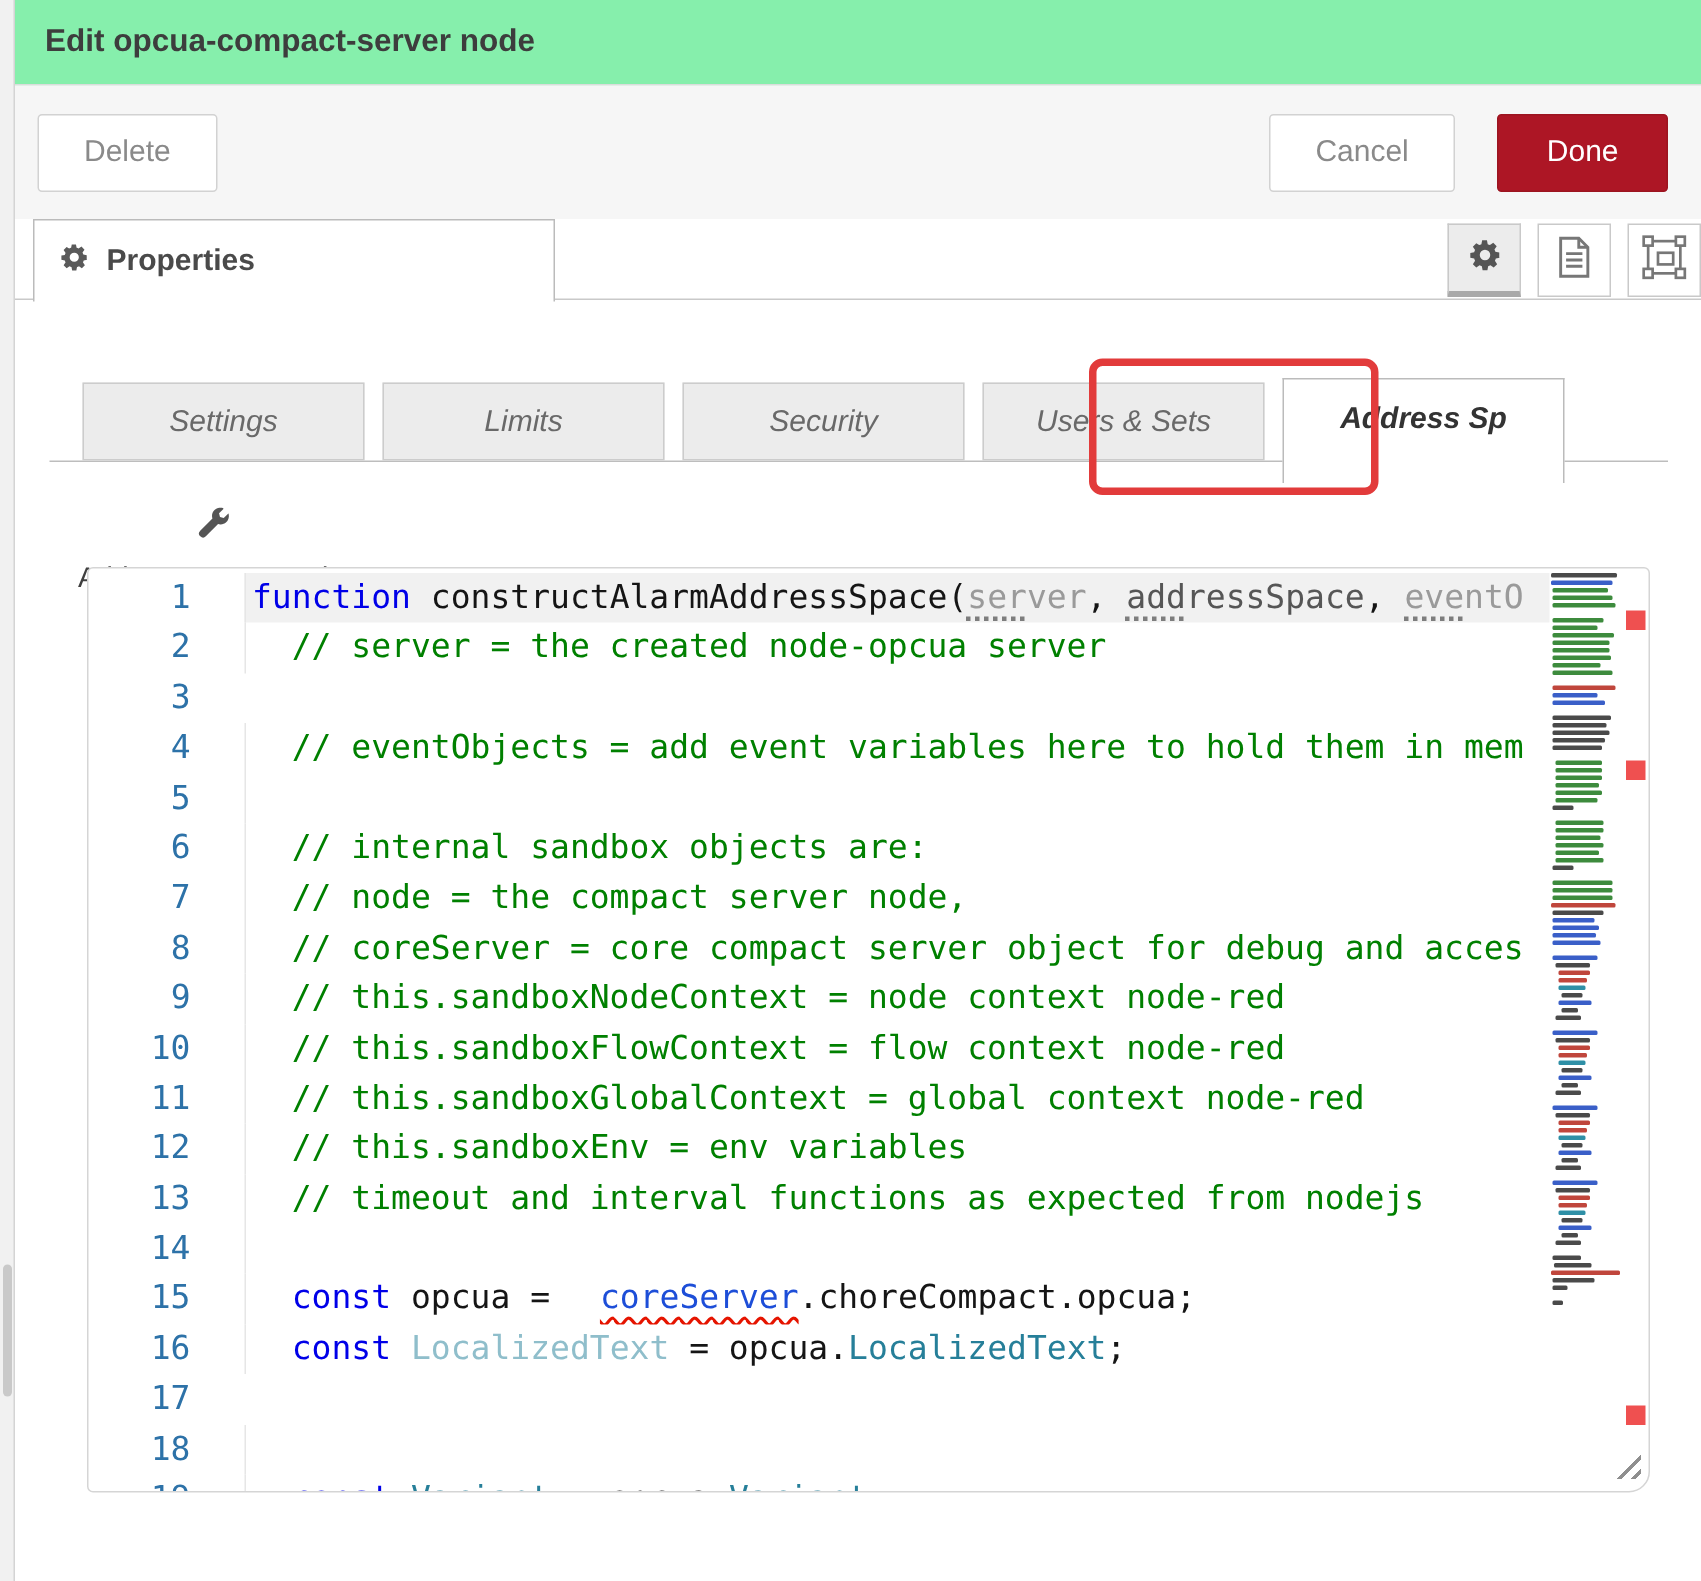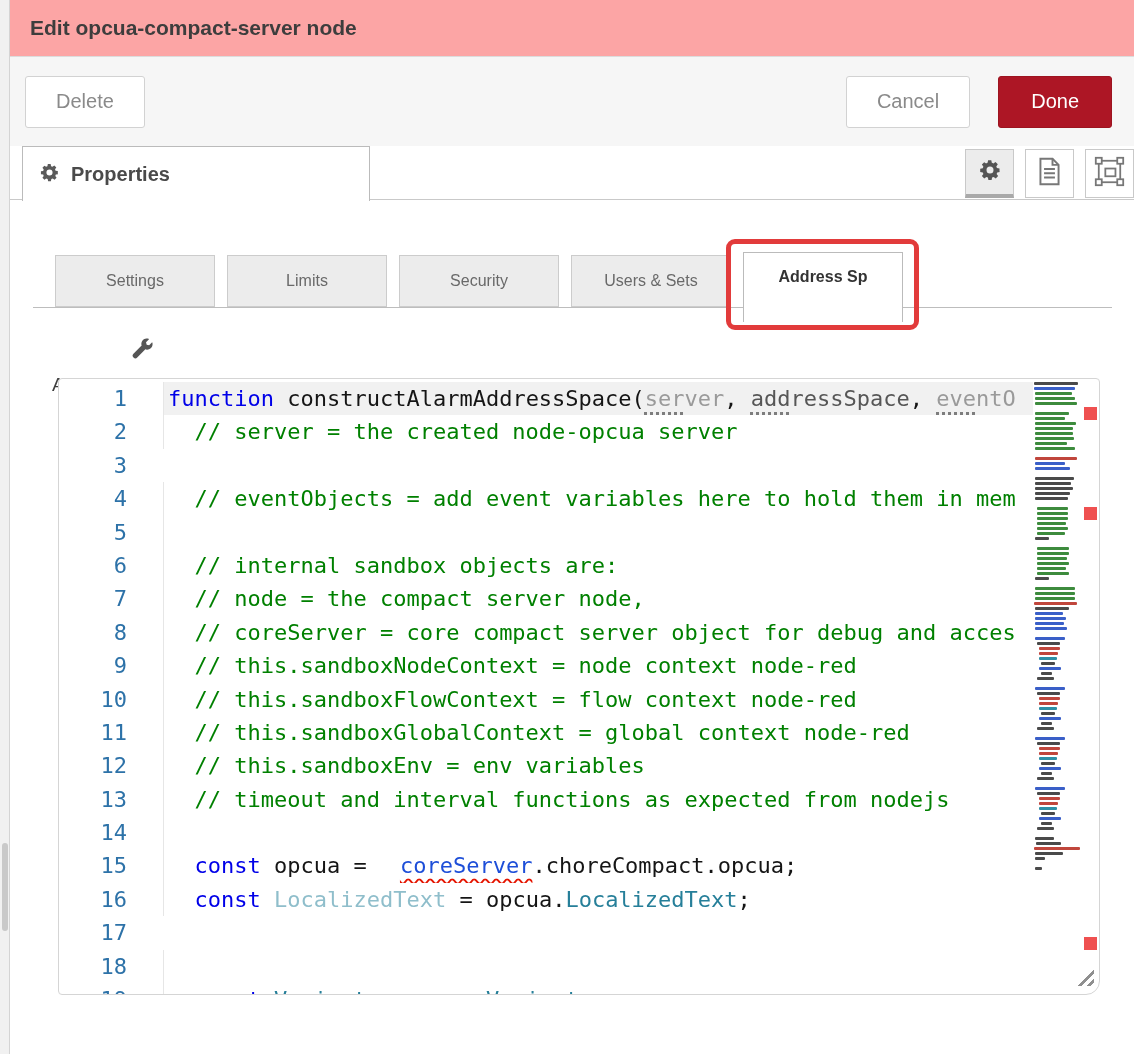--- a/index.html
+++ b/index.html
@@ -4,44 +4,44 @@
 <style>
   html,body{margin:0;padding:0;}
   body{width:1134px;height:1054px;position:relative;overflow:hidden;background:#fff;
        font-family:"Liberation Sans",sans-serif;}
   
   .left-strip{position:absolute;left:0;top:0;width:10px;height:1054px;background:#f1f1f1;
               border-right:1px solid #d4d4d4;box-sizing:border-box;}
   .left-thumb{position:absolute;left:2px;top:843px;width:6px;height:88px;background:#c9c9c9;border-radius:3px;}
   
   .dialog{position:absolute;left:10px;top:0;width:1124px;height:1054px;background:#fff;}
-  .dlg-header{height:57px;background:#fca5a5;border-bottom:1px solid #dcdcdc;box-sizing:border-box;
+  .dlg-header{height:57px;background:#86efac;border-bottom:1px solid #dcdcdc;box-sizing:border-box;
               display:flex;align-items:center;padding-left:20px;}
   .dlg-title{font-size:21px;font-weight:bold;color:#3d3d3d;}
   .toolbar{height:89px;background:#f6f6f6;display:flex;align-items:center;
            padding:0 22px 0 15px;box-sizing:border-box;}
   .btn{height:52px;font-size:20px;border:1px solid #d2d2d2;background:#fff;color:#8a8a8a;
        border-radius:3px;padding:0 30px;font-family:inherit;cursor:pointer;}
   .btn.done{background:#AD1625;border-color:#9c1420;color:#fff;margin-left:28px;padding:0 32px;}
   .spacer{flex:1;}
   .form-row{height:54px;background:#fff;border-bottom:1px solid #c9c9c9;box-sizing:border-box;
             display:flex;align-items:flex-start;padding-right:0;position:relative;}
   .props-tab{margin-left:12px;width:348px;height:55px;border:1px solid #bbb;border-bottom:none;
              background:#fff;position:relative;z-index:2;display:flex;align-items:center;
              padding-left:16px;gap:11px;box-sizing:border-box;cursor:pointer;}
   .props-label{font-size:20px;font-weight:bold;color:#4a4a4a;}
   .iconbtn{width:49px;height:49px;margin-left:11px;margin-top:3px;border:1px solid #c9c9c9;background:#fff;
            display:flex;align-items:center;justify-content:center;box-sizing:border-box;cursor:pointer;}
   .iconbtn.active{background:#ececec;border-bottom:4px solid #a9a9a9;}
   .content{position:relative;height:854px;background:#fff;}
   .tabs-underline{position:absolute;left:23px;right:22px;top:107px;height:1px;background:#bdbdbd;}
   .tabs{position:absolute;left:45px;top:55px;display:flex;gap:12px;}
-  .tab{width:160px;height:52px;background:#ececec;border:1px solid #ccc;box-sizing:border-box;
-       display:flex;align-items:center;justify-content:center;font-size:16px;color:#696969;
-       overflow:hidden;white-space:nowrap;cursor:pointer;}
+  .tab{width:188px;height:52px;background:#ececec;border:1px solid #ccc;box-sizing:border-box;
+       display:flex;align-items:center;justify-content:center;font-size:20px;color:#696969;
+       overflow:hidden;white-space:nowrap;cursor:pointer;font-style:italic;}
   .tab.active{background:#fff;border-color:#bbb;border-bottom:none;height:70px;margin-top:-3px;
               color:#333;font-weight:bold;z-index:2;align-items:flex-start;padding-top:15px;}
   .section-label{position:absolute;left:42px;top:138px;display:flex;align-items:center;gap:9px;
                  font-size:19px;color:#3f3f3f;flex-direction:column;}
   
   .editor{position:absolute;left:48px;top:178px;width:1042px;height:617px;border:1px solid #d5d5d5;
           border-radius:4px 4px 14px 4px;box-sizing:border-box;overflow:hidden;background:#fff;}
   .lines{position:absolute;left:0;top:0;right:0;bottom:0;padding-top:3px;overflow:hidden;}
   .line{display:flex;height:33.4px;line-height:33.4px;font-family:"DejaVu Sans Mono",monospace;font-size:22px;}
   .gutter{width:104px;flex:none;text-align:right;padding-right:36px;color:#2d72a8;box-sizing:border-box;}

